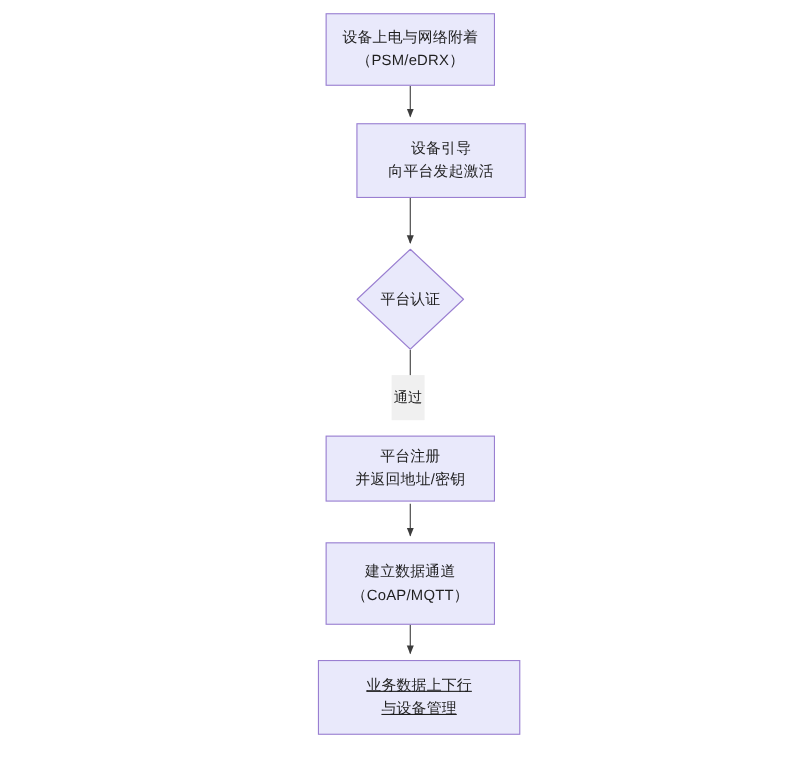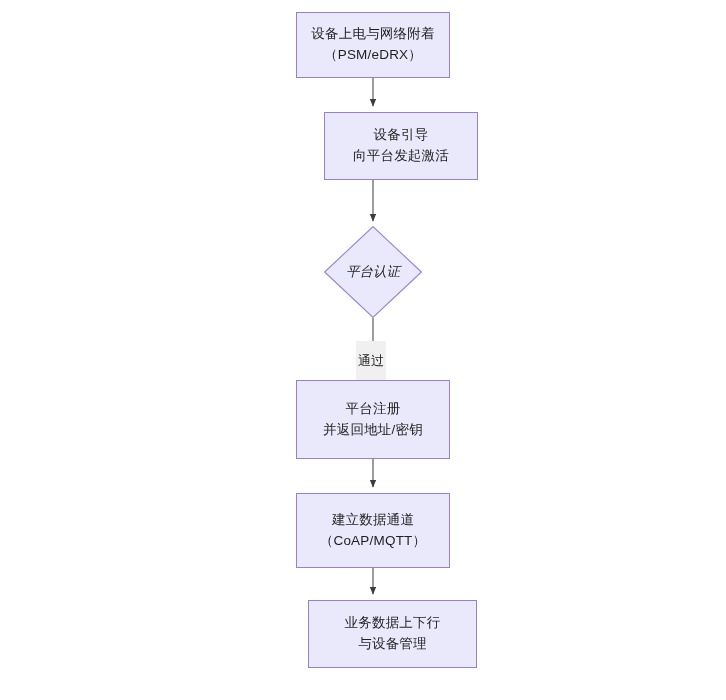--- a/index.html
+++ b/index.html
@@ -103,39 +103,39 @@
   <div class="node" style="left:296px; top:12px; width:154px; height:66px;">
     <span class="node-label">设备上电与网络附着
 （PSM/eDRX）</span>
   </div>
 
   <div class="node" style="left:296px; top:112px; width:154px; height:68px;margin-left:28px;">
     <span class="node-label">设备引导
 向平台发起激活</span>
   </div>
 
-  <div class="decision" style="left:324px; top:226px; width:98px; height:92px;font-style:italic;">
+  <div class="decision" style="left:324px; top:226px; width:98px; height:92px;">
     <svg class="diamond-shape" viewBox="0 0 98 92" preserveAspectRatio="none" xmlns="http://www.w3.org/2000/svg">
       <polygon points="49,0.6 97.4,46 49,91.4 0.6,46" fill="#e9e9fb" stroke="#9a7fd1" stroke-width="1.1"></polygon>
     </svg>
     <span class="node-label">平台认证</span>
   </div>
 
   <div class="edge-label" style="left:356px; top:341px;">
     <span>通过</span>
   </div>
 
-  <div class="node" style="left:296px; top:380px; width:154px; height:79px;justify-content:center;">
+  <div class="node" style="left:296px; top:396px; width:154px; height:60px;justify-content:center;">
     <span class="node-label">平台注册
 并返回地址/密钥</span>
   </div>
 
   <div class="node" style="left:296px; top:493px; width:154px; height:75px;">
     <span class="node-label">建立数据通道
 （CoAP/MQTT）</span>
   </div>
 
-  <div class="node" style="left:308px; top:600px; width:169px; height:68px;">
+  <div class="node" style="left:289px; top:600px; width:184px; height:68px;text-decoration:underline;">
     <span class="node-label">业务数据上下行
 与设备管理</span>
   </div>
 
 </div>
 
 </body></html>

